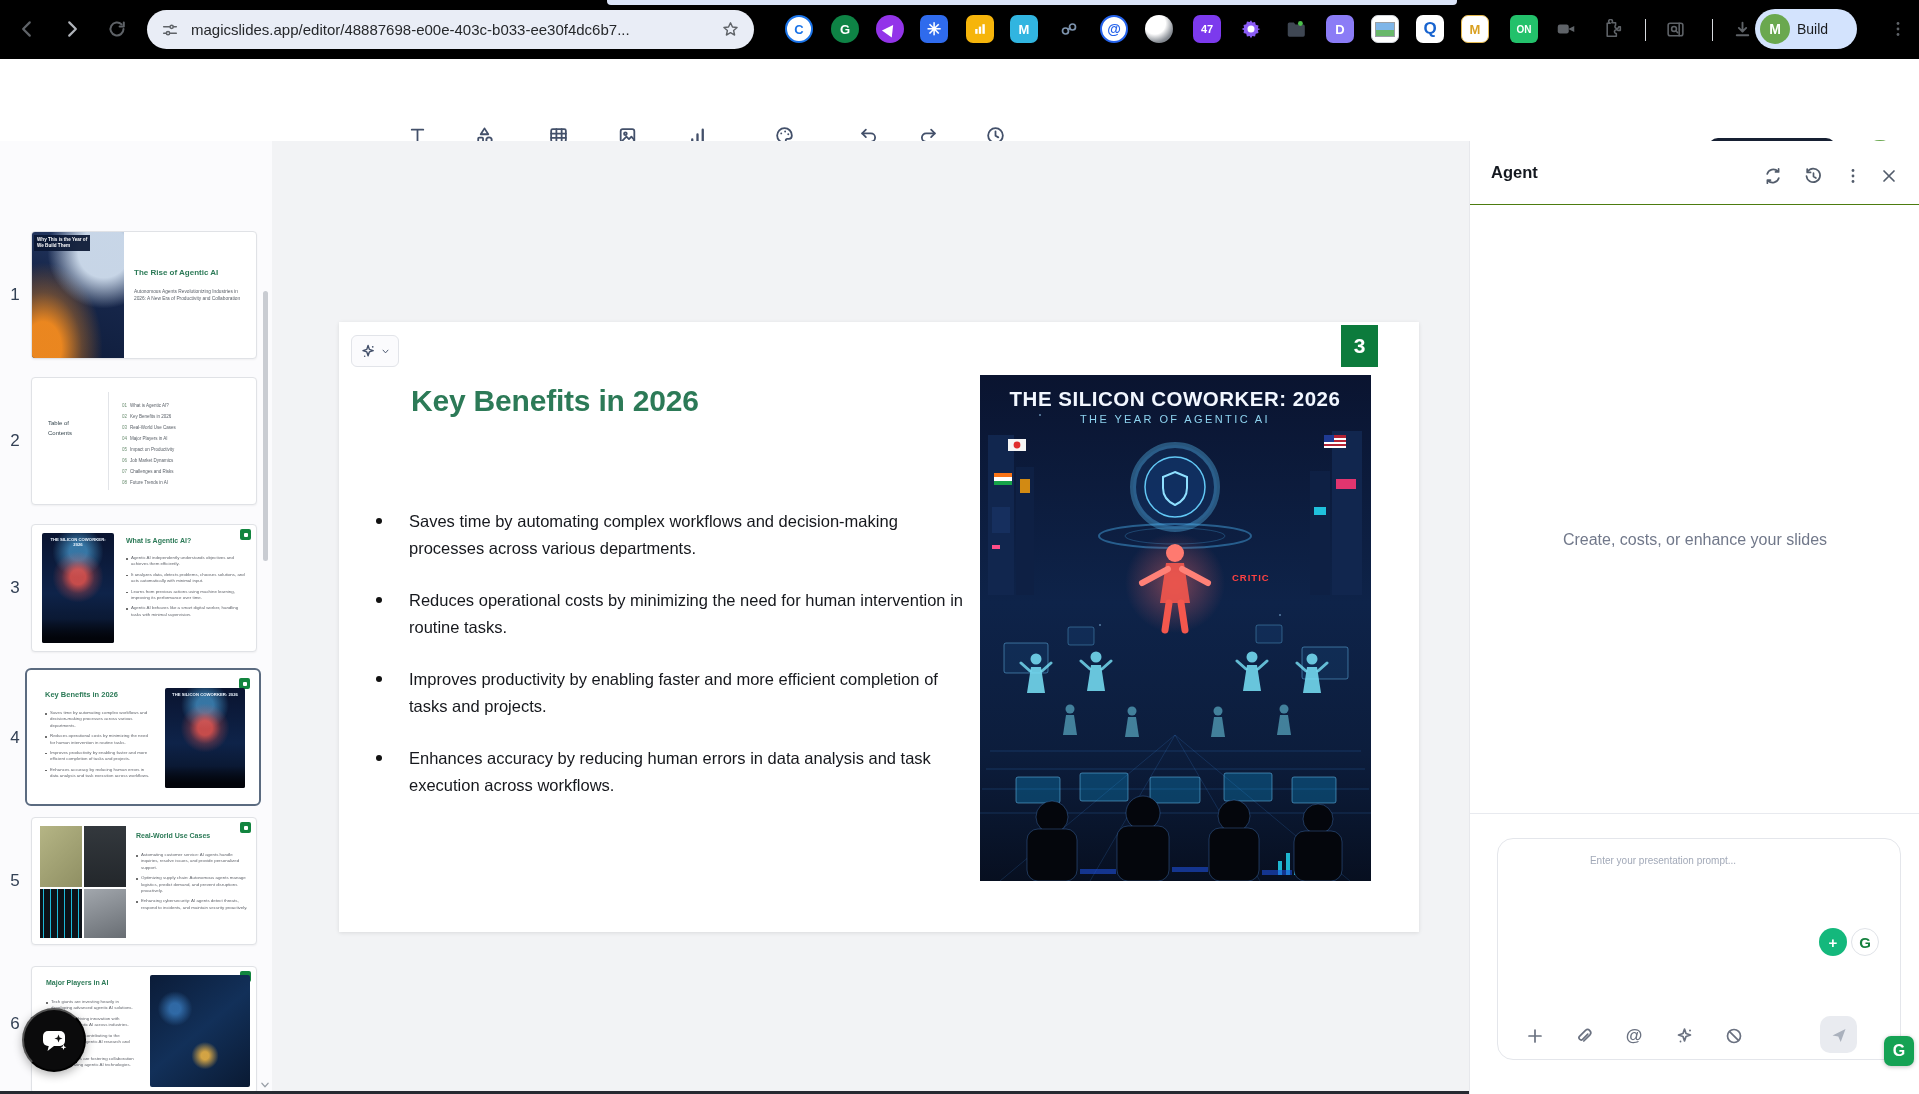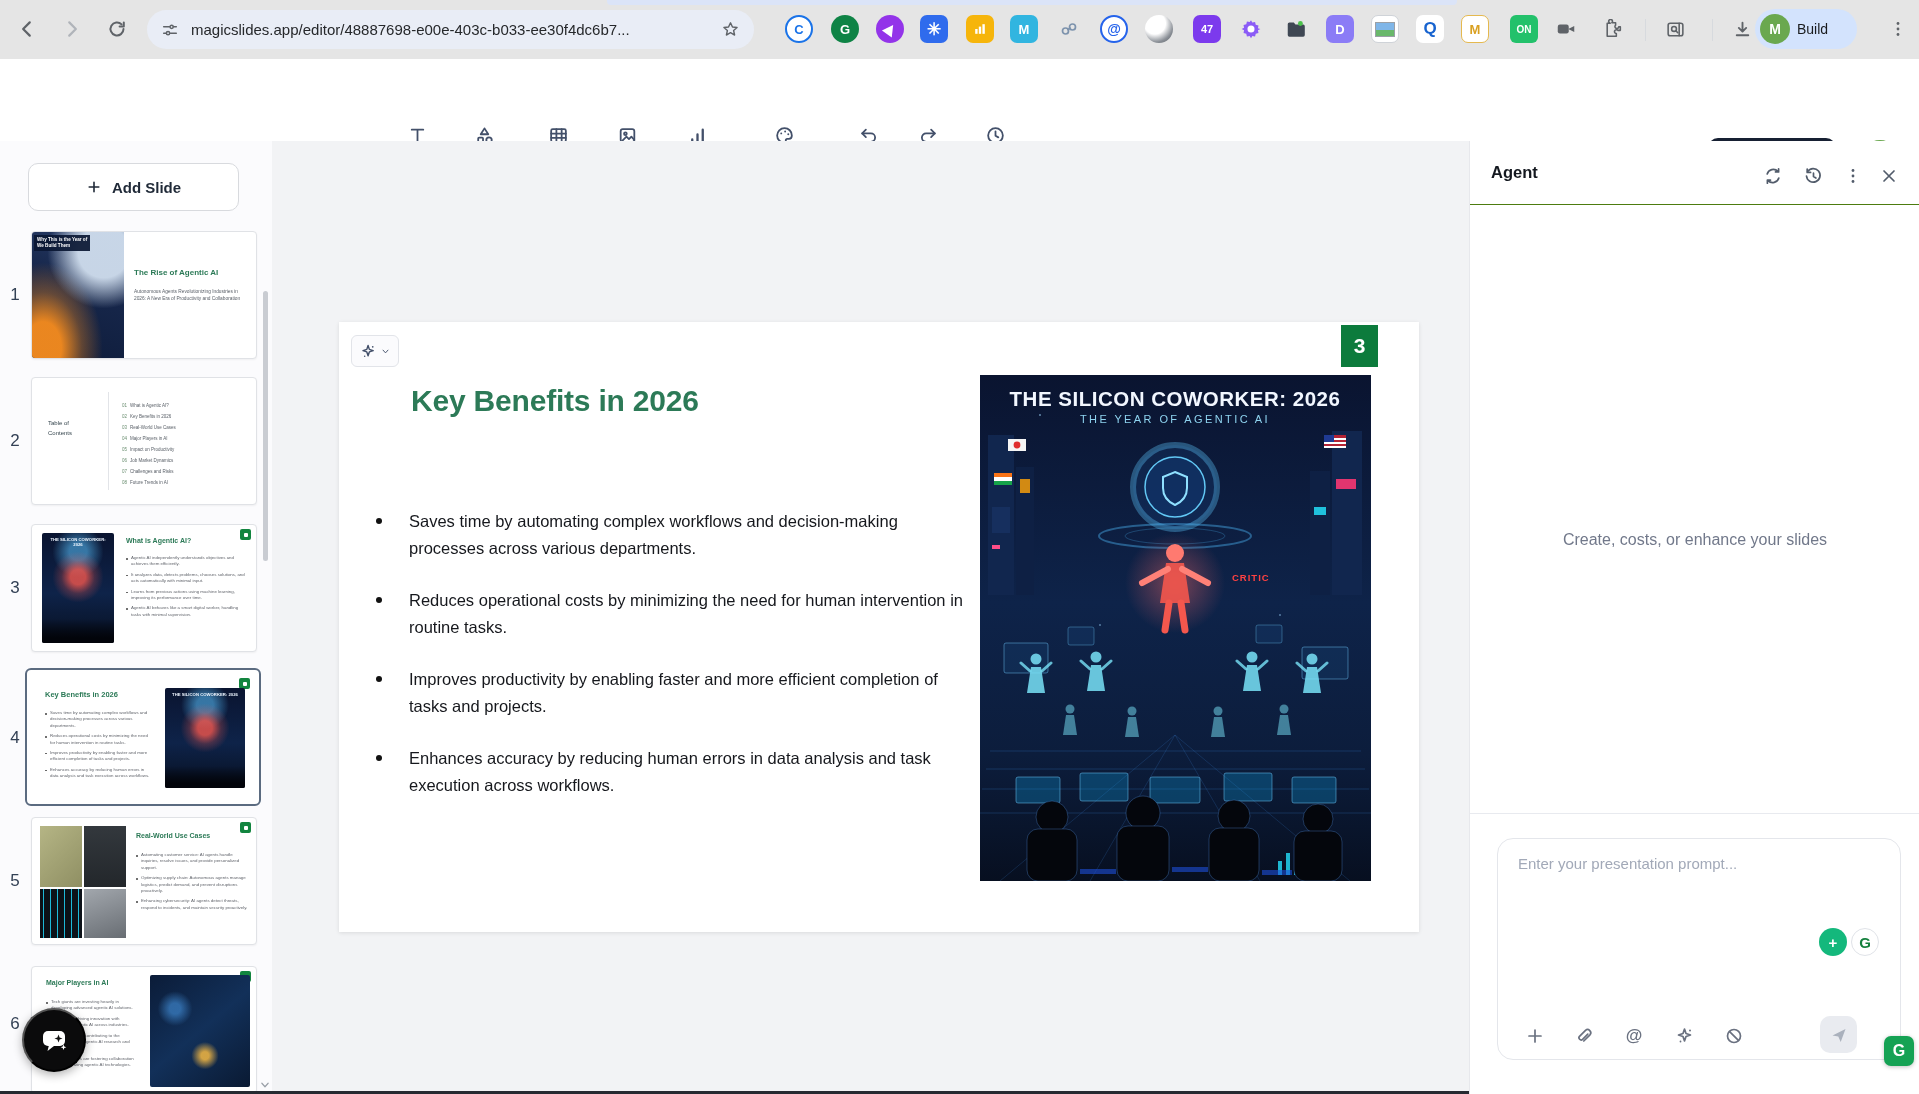--- a/index.html
+++ b/index.html
@@ -1,21 +1,21 @@
 <!DOCTYPE html>
 <html><head>
 <meta charset="utf-8">
 <style>
   html,body{margin:0;padding:0;background:#fff;font-family:"Liberation Sans",sans-serif;}
   .stage{position:relative;width:1919px;height:1094px;overflow:hidden;background:#fff;}
   .abs{position:absolute;}
   .ic{stroke:currentColor;fill:none;stroke-width:1.7;stroke-linecap:round;stroke-linejoin:round;display:block;}
   .icf{fill:currentColor;stroke:none;display:block;}
   
-  .chrome{left:0;top:0;width:1919px;height:59px;background:#e5e5e5;border-bottom:1px solid #e3e5e8;}
+  .chrome{left:0;top:0;width:1919px;height:59px;background:#000000;border-bottom:1px solid #e3e5e8;}
   .tabstrip{left:607px;top:0;width:850px;height:5px;background:#dbe4f8;border-radius:0 0 4px 4px;}
   .navbtn{width:30px;height:30px;display:flex;align-items:center;justify-content:center;color:#5f6368;border-radius:50%;}
   .urlpill{left:147px;top:10px;width:607px;height:39px;background:#e9edf6;border-radius:20px;display:flex;align-items:center;padding:0 14px;box-sizing:border-box;color:#5f6368;}
   .urltext{font-size:15px;color:#26282b;margin-left:12px;flex:1;white-space:nowrap;overflow:hidden;}
   .ext{width:28px;height:28px;border-radius:7px;display:flex;align-items:center;justify-content:center;font-size:13px;font-weight:bold;position:absolute;top:15px;}
   .chip{left:1755px;top:9px;width:102px;height:40px;background:#d3e3fd;border-radius:20px;display:flex;align-items:center;padding-left:5px;box-sizing:border-box;gap:7px;}
   .chip .av{width:30px;height:30px;border-radius:50%;background:#6aa84f;color:#fff;font-size:14px;font-weight:bold;display:flex;align-items:center;justify-content:center;}
   .chip .nm{font-size:14px;color:#1a1c1e;}
   .vdiv{width:1px;height:22px;background:#d7dade;top:19px;}
   
@@ -74,21 +74,21 @@
   .cvul{position:absolute;left:68px;top:186px;width:560px;}
   .cvli{position:relative;font-size:16.5px;line-height:27px;color:#16181d;margin-bottom:25px;padding-left:2px;}
   .cvli:before{content:"";position:absolute;left:-31px;top:10px;width:6px;height:6px;border-radius:50%;background:#111;}
   
   .agent{left:1469px;top:141px;width:450px;height:953px;background:#fff;border-left:1px solid #e7e8ec;}
   .ag-head{position:absolute;left:0;top:0;width:100%;height:63px;border-bottom:1px solid #4d7c0f;}
   .ag-title{position:absolute;left:21px;top:22px;font-size:16.5px;font-weight:bold;color:#14181f;}
   .ag-ic{position:absolute;top:25px;width:20px;height:20px;color:#525c6b;cursor:pointer;}
   .ag-h{position:absolute;left:0;width:100%;text-align:center;}
   .prompt-card{position:absolute;left:27px;top:697px;width:404px;height:222px;border:1px solid #e4e6eb;border-radius:16px;box-sizing:border-box;background:#fff;}
-  .prompt-card textarea{position:absolute;left:18px;top:14px;width:290px;height:120px;border:none;outline:none;resize:none;background:transparent;font-family:"Liberation Sans",sans-serif;font-size:15px;color:#333;}
+  .prompt-card textarea{position:absolute;left:18px;top:14px;width:290px;height:120px;border:none;outline:none;resize:none;background:transparent;font-family:"Liberation Sans",sans-serif;font-size:10px;color:#333;text-align:center;}
   .prompt-card textarea::placeholder{color:#a2a9b8;}
   .rowic{position:absolute;top:187px;width:20px;height:20px;color:#6a7180;cursor:pointer;}
   .sendbtn{position:absolute;left:322px;top:177px;width:37px;height:37px;background:#e9ebf0;border-radius:10px;display:flex;align-items:center;justify-content:center;color:#aab1bd;cursor:pointer;}
   .gcirc1{position:absolute;left:321px;top:89px;width:28px;height:28px;border-radius:50%;background:#14b87c;color:#fff;font-size:15px;font-weight:bold;display:flex;align-items:center;justify-content:center;cursor:pointer;}
   .gcirc2{position:absolute;left:353px;top:89px;width:28px;height:28px;border-radius:50%;background:#fff;border:1.5px solid #e0e3e8;box-sizing:border-box;color:#15803d;font-size:15px;font-weight:bold;display:flex;align-items:center;justify-content:center;cursor:pointer;}
   
   .chatbubble{left:28px;top:912px;width:280px;height:58px;background:#fff;border-radius:14px;box-shadow:0 3px 14px rgba(0,0,0,.18);display:flex;align-items:center;justify-content:center;font-size:17px;color:#1a1a1a;z-index:30;}
   .fab{left:22px;top:1008px;width:64px;height:64px;border-radius:50%;background:#0b0b0c;display:flex;align-items:center;justify-content:center;z-index:31;cursor:pointer;box-shadow:0 3px 10px rgba(0,0,0,.3);}
   .gramcorner{left:1884px;top:1036px;width:30px;height:30px;border-radius:7px;background:#15a254;color:#fff;font-weight:bold;font-size:16px;display:flex;align-items:center;justify-content:center;z-index:32;box-shadow:0 1px 4px rgba(0,0,0,.25);cursor:pointer;}
   .botstrip{left:0;top:1091px;width:1469px;height:3px;background:#262a31;z-index:5;}
@@ -440,26 +440,20 @@
           <use href="#i-chev"></use>
         </svg>
     </div>
     <div class="abs appav">M</div>
   </div>
 
   <aside class="abs sidebar">
     <div class="abs sbar"></div>
   </aside>
 
-  <button class="abs addslide">
-    <svg class="ic" width="16" height="16" style="stroke-width:2">
-        <use href="#i-plus"></use>
-      </svg>
-    <span>Add Slide</span>
-  </button>
 
   <span class="abs snum" style="top:285px">1</span>
   <div class="abs thumb" style="top:231px">
     <div class="t1img">
       <div class="t1box">
         <div>Why This is the Year of</div>
         <div>We Build Them</div>
       </div>
     </div>
     <div class="abs tgreen" style="left:102px;top:36px;font-size:8px;width:112px">The Rise of Agentic AI</div>

